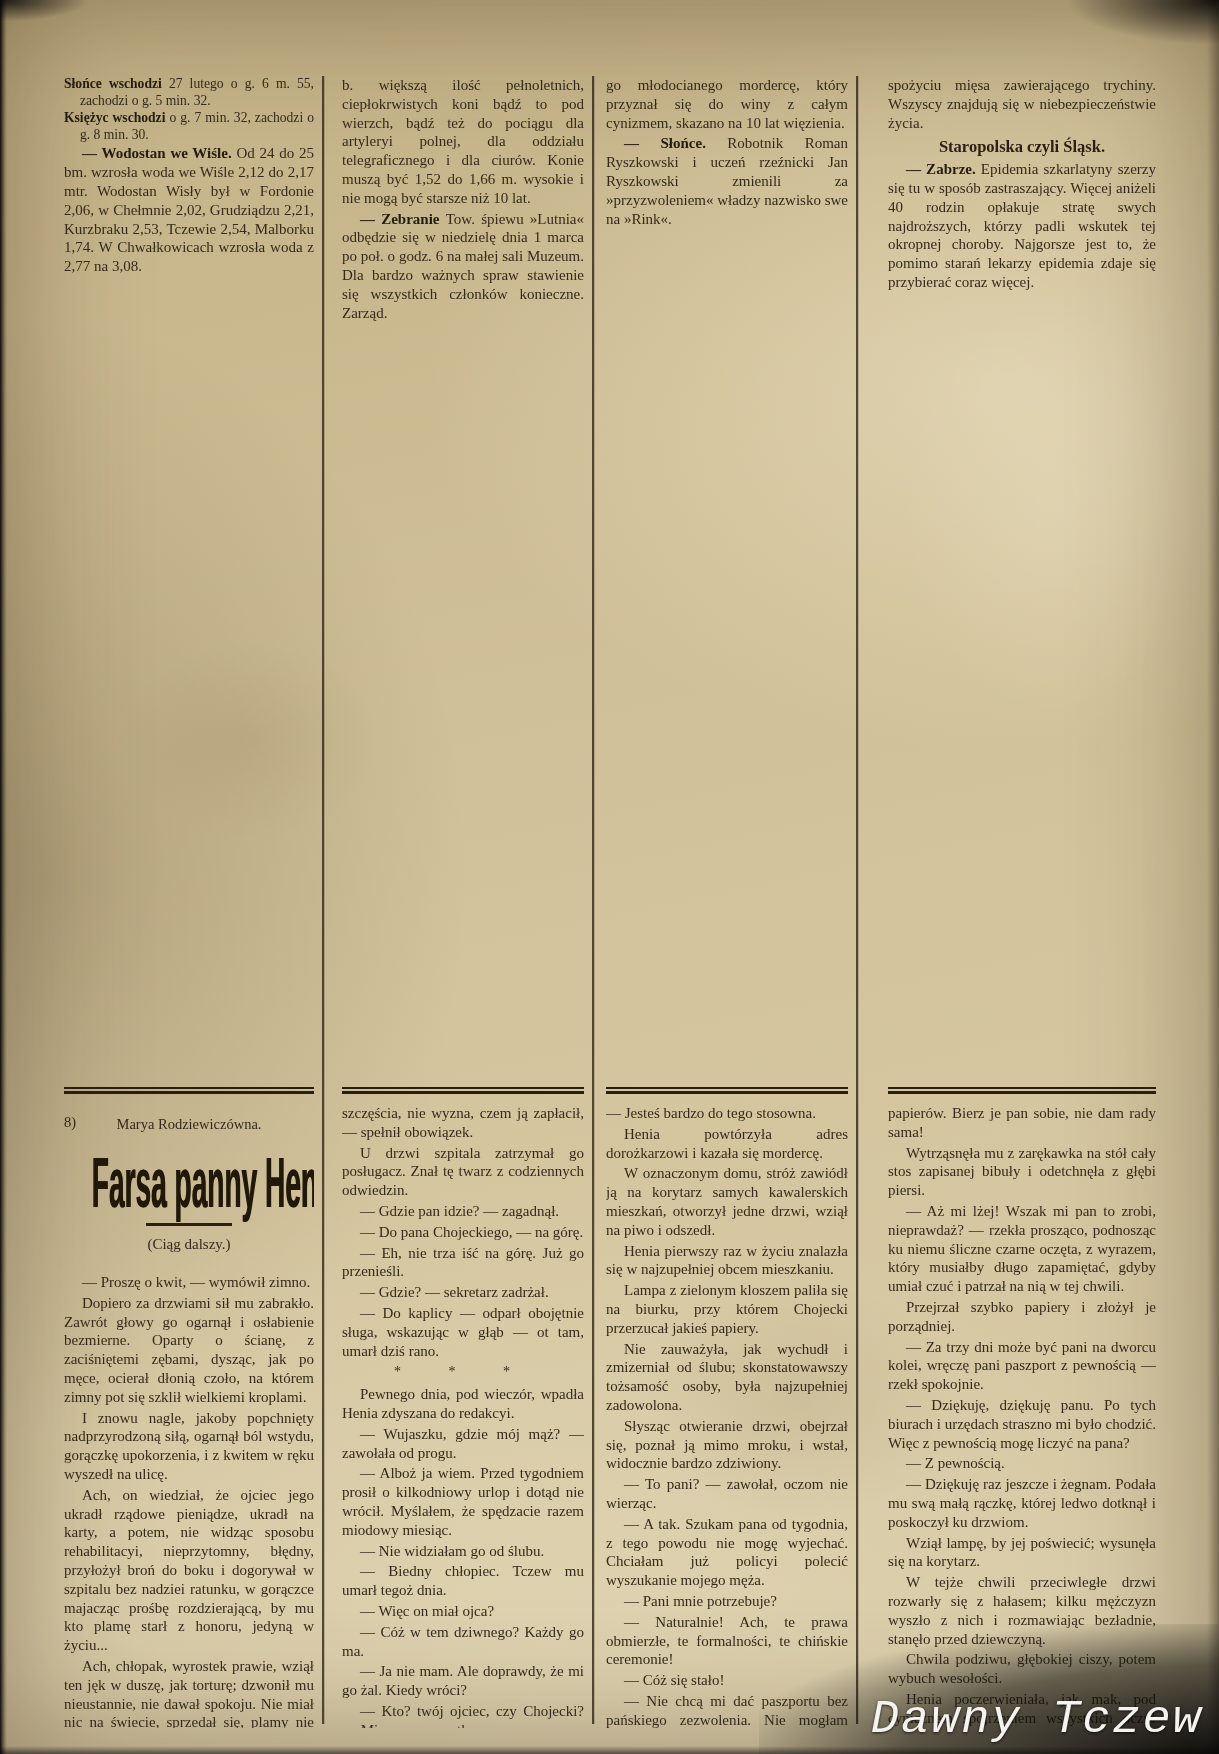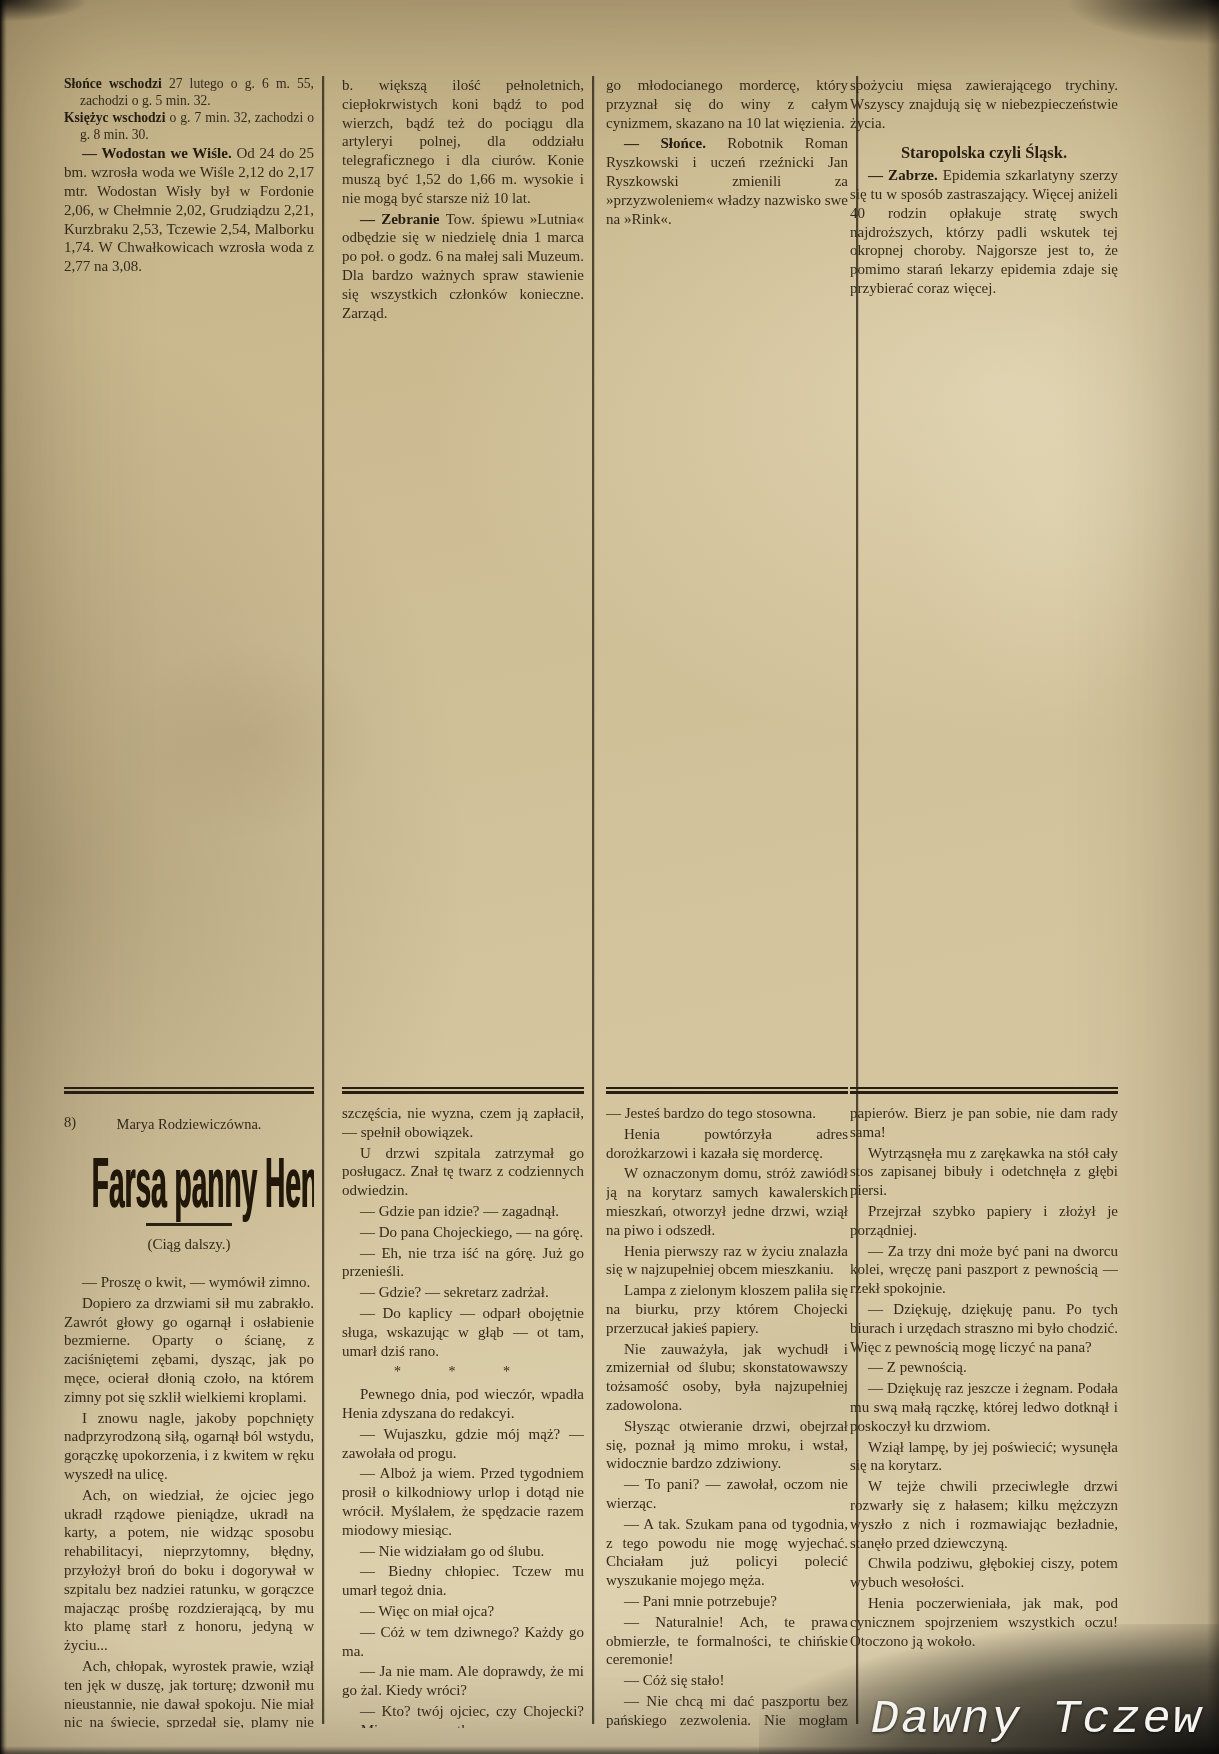--- a/index.html
+++ b/index.html
@@ -32,30 +32,30 @@
     position:absolute;right:16px;bottom:8px;
     font-family:Liberation Mono, monospace;font-style:italic;
     font-size:47px;color:#f4f3ef;letter-spacing:2px;
     text-shadow:0 1px 3px rgba(0,0,0,0.7);
   }
   
   .col{position:absolute;top:76px;height:1652px;display:flex;flex-direction:column;color:#342a1b;}
   .col1{left:64px;width:250px;}
   .col2{left:342px;width:242px;}
   .col3{left:606px;width:242px;}
-  .col4{left:850px;width:268px;}
+  .col4{left:888px;width:268px;}
   .vrule{position:absolute;top:76px;height:1648px;width:2px;background:rgba(42,33,20,0.78);box-shadow:1px 0 0 rgba(42,33,20,0.18);}
   .vr1{left:322px;} .vr2{left:592px;} .vr3{left:856px;}
   .news{height:1008px;overflow:hidden;}
   .serial{flex:1;overflow:hidden;}
   .col p{margin:0 0 2px 0;font-size:15px;line-height:18.8px;text-align:justify;text-indent:18px;}
   .col p.cont{text-indent:0;}
   .col .lead{font-weight:700;color:#241c10;}
   .col p.astro{font-size:13.6px;line-height:16.6px;padding-left:16px;text-indent:-16px;margin-bottom:1px;}
-  .col p.header{text-align:center;font-weight:700;font-size:16.5px;text-indent:0;margin:12px 0 3px;color:#281f12;}
+  .col p.header{text-align:center;font-weight:700;font-size:16.5px;text-indent:0;margin:6px 0 3px;color:#281f12;}
   .col p.stars{text-align:center;text-indent:0;letter-spacing:22px;font-size:14px;margin:3px 0;}
   .thick-rule{height:7px;flex:0 0 auto;background:linear-gradient(180deg,#271f12 0 2.5px,rgba(0,0,0,0) 2.5px 4px,#271f12 4px 7px);margin:3px 0 10px;}
   
   .feui-meta{position:relative;text-align:center;font-size:14.5px;margin:12px 0 4px;}
   .feui-num{position:absolute;left:0;top:-2px;}
   .feui-title{
     font-family:"Liberation Sans", sans-serif;font-weight:700;
     font-size:36px;white-space:nowrap;text-align:center;color:#211809;
     transform:scale(0.78,1.95);transform-origin:50% 40%;
     margin:26px 0 22px;text-shadow:0.8px 0 0 currentColor;
@@ -155,20 +155,21 @@
   <div class="col col4">
     <div class="news">
         <p class="cont">spożyciu mięsa zawierającego trychiny. Wszyscy znajdują się w niebezpieczeństwie życia.</p>
         <p class="header">Staropolska czyli Śląsk.</p>
         <p class="news"><span class="lead">— Zabrze. </span>Epidemia szkarlatyny szerzy się tu w sposób zastraszający. Więcej aniżeli 40 rodzin opłakuje stratę swych najdroższych, którzy padli wskutek tej okropnej choroby. Najgorsze jest to, że pomimo starań lekarzy epidemia zdaje się przybierać coraz więcej.</p>
       </div>
     <div class="thick-rule"></div>
     <div class="serial">
         <p class="cont">papierów. Bierz je pan sobie, nie dam rady sama!</p>
         <p class="plain">Wytrząsnęła mu z zarękawka na stół cały stos zapisanej bibuły i odetchnęła z głębi piersi.</p>
+        <p class="plain">— Aż mi lżej! Wszak mi pan to zrobi, nieprawdaż? — rzekła prosząco, podnosząc ku niemu śliczne czarne oczęta, z wyrazem, który musiałby długo zapamiętać, gdyby umiał czuć i patrzał na nią w tej chwili.</p>
         <p class="plain">Przejrzał szybko papiery i złożył je porządniej.</p>
         <p class="plain">— Za trzy dni może być pani na dworcu kolei, wręczę pani paszport z pewnością — rzekł spokojnie.</p>
         <p class="plain">— Dziękuję, dziękuję panu. Po tych biurach i urzędach straszno mi było chodzić. Więc z pewnością mogę liczyć na pana?</p>
         <p class="plain">— Z pewnością.</p>
         <p class="plain">— Dziękuję raz jeszcze i żegnam. Podała mu swą małą rączkę, której ledwo dotknął i poskoczył ku drzwiom.</p>
         <p class="plain">Wziął lampę, by jej poświecić; wysunęła się na korytarz.</p>
         <p class="plain">W tejże chwili przeciwległe drzwi rozwarły się z hałasem; kilku mężczyzn wyszło z nich i rozmawiając bezładnie, stanęło przed dziewczyną.</p>
         <p class="plain">Chwila podziwu, głębokiej ciszy, potem wybuch wesołości.</p>
         <p class="plain">Henia poczerwieniała, jak mak, pod cynicznem spojrzeniem wszystkich oczu! Otoczono ją wokoło.</p>
       </div>

